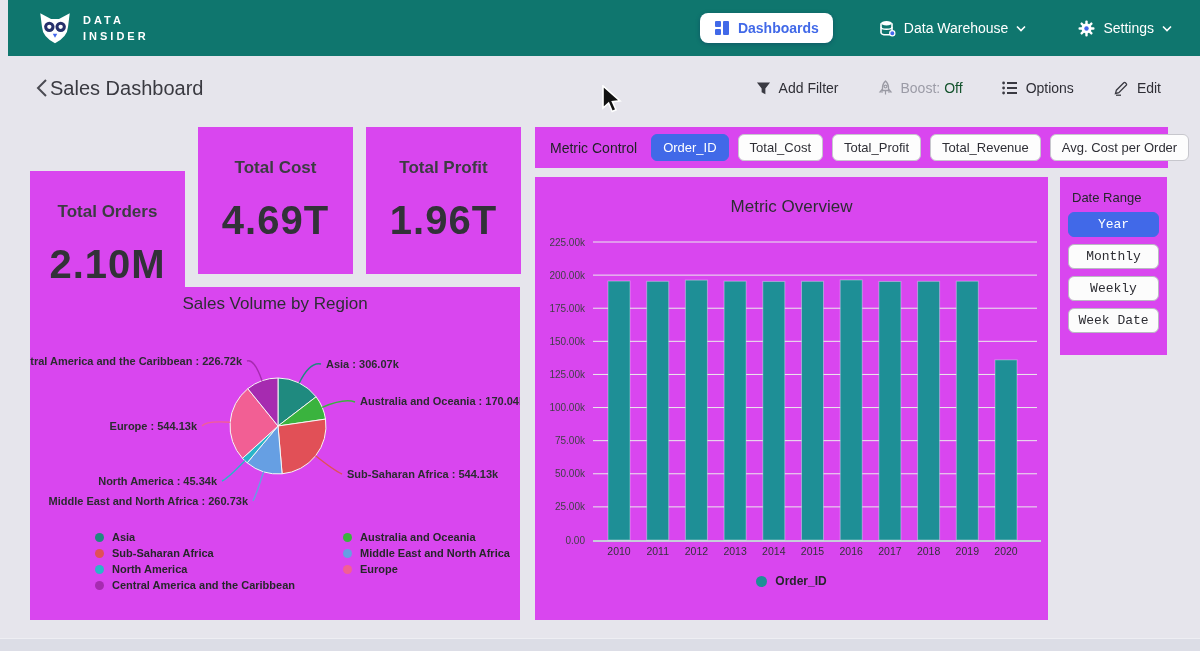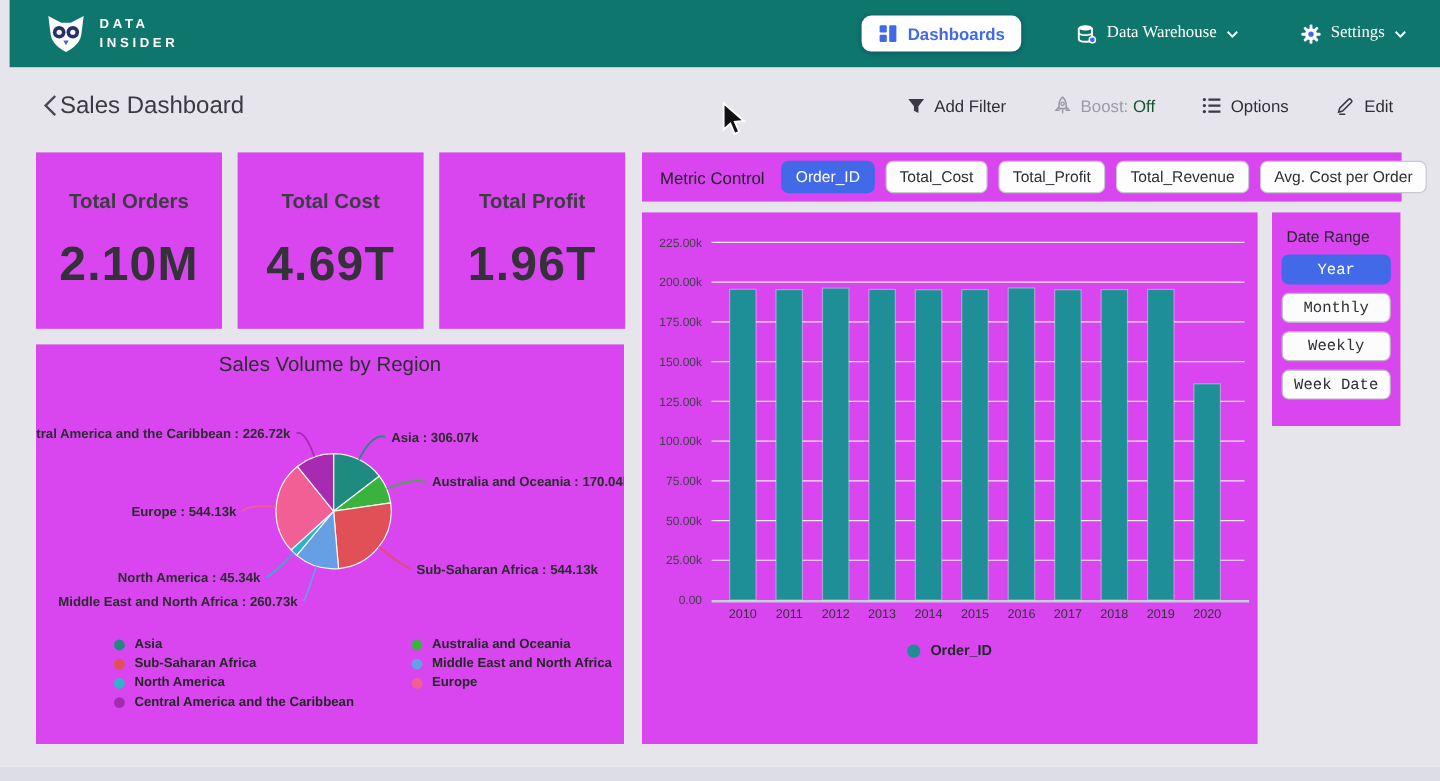--- a/index.html
+++ b/index.html
@@ -20,21 +20,21 @@
   .brand-text { color:#fff; font-size:11px; font-weight:bold; letter-spacing:3px; line-height:1.5; }
   .nav-right { display:flex; align-items:center; gap:40px; }
   .pill-btn {
     background:#fff; color:#4169e8; border:none; border-radius:8px;
     padding:7px 14px; display:flex; align-items:center; gap:8px;
     font-family:inherit; font-size:14px; font-weight:bold; cursor:pointer;
     box-shadow:0 1px 4px rgba(20,30,90,.35);
   }
   .nav-item {
     background:none; border:none; display:flex; align-items:center; gap:8px;
-    color:#fff; font-family:Liberation Serif, serif; font-size:14px; font-weight:500; cursor:pointer;justify-content:center;
+    color:#fff; font-family:Liberation Sans, sans-serif; font-size:14px; font-weight:500; cursor:pointer;justify-content:center;
   }
   
   .page-header {
     position:absolute; top:56px; left:0; width:1200px; height:64px;
     display:flex; align-items:center; justify-content:space-between; padding:0 33px;
   }
   .ph-left { display:flex; align-items:center; }
   .back-btn { background:none; border:none; cursor:pointer; padding:2px; display:flex; }
   .ph-title { font-size:20px; font-weight:500; color:#3a3a41; }
   .ph-actions { display:flex; align-items:center; gap:27px; }
@@ -184,21 +184,21 @@
       <svg width="16" height="16" viewBox="0 0 16 16">
         <path d="M2.5 13.5 L3.4 10.2 L10.8 2.8 Q11.6 2 12.4 2.8 L13.2 3.6 Q14 4.4 13.2 5.2 L5.8 12.6 Z" fill="none" stroke="#3a3a42" stroke-width="1.3"></path>
         <path d="M3 15.2 H8" stroke="#3a3a42" stroke-width="1.3"></path>
       </svg>
       <span>Edit</span>
     </button>
   </div>
 </div>
 
 <div>
-    <div class="panel kpi-card" style="left: 30px;">
+    <div class="panel kpi-card" style="left: 30px; margin-top: 44px;">
       <div class="kpi-label">Total Orders</div>
       <div class="kpi-value">2.10M</div>
     </div>
     <div class="panel kpi-card" style="left: 198px;">
       <div class="kpi-label">Total Cost</div>
       <div class="kpi-value">4.69T</div>
     </div>
     <div class="panel kpi-card" style="left: 366px;">
       <div class="kpi-label">Total Profit</div>
       <div class="kpi-value">1.96T</div>
@@ -210,20 +210,21 @@
   <div id="chip-wrap" style="display:flex; gap:9px; align-items:center;">
       <button class="chip selected">Order_ID</button>
       <button class="chip">Total_Cost</button>
       <button class="chip">Total_Profit</button>
       <button class="chip">Total_Revenue</button>
       <button class="chip">Avg. Cost per Order</button>
     </div>
 </div>
 
 <div class="panel bar-panel">
+  <div class="chart-title">Metric Overview</div>
   <svg id="bar-plot" class="bar-plot" width="513" height="352" viewBox="0 0 513 352">
       <text x="50" y="326.5" text-anchor="end" font-size="10" fill="#3f3f46">0.00</text>
       <line x1="58" y1="289.8888888888889" x2="502" y2="289.8888888888889" stroke="#ebebec" stroke-width="1"></line>
       <text x="50" y="293.3888888888889" text-anchor="end" font-size="10" fill="#3f3f46">25.00k</text>
       <line x1="58" y1="256.77777777777777" x2="502" y2="256.77777777777777" stroke="#ebebec" stroke-width="1"></line>
       <text x="50" y="260.27777777777777" text-anchor="end" font-size="10" fill="#3f3f46">50.00k</text>
       <line x1="58" y1="223.66666666666669" x2="502" y2="223.66666666666669" stroke="#ebebec" stroke-width="1"></line>
       <text x="50" y="227.16666666666669" text-anchor="end" font-size="10" fill="#3f3f46">75.00k</text>
       <line x1="58" y1="190.55555555555557" x2="502" y2="190.55555555555557" stroke="#ebebec" stroke-width="1"></line>
       <text x="50" y="194.05555555555557" text-anchor="end" font-size="10" fill="#3f3f46">100.00k</text>

